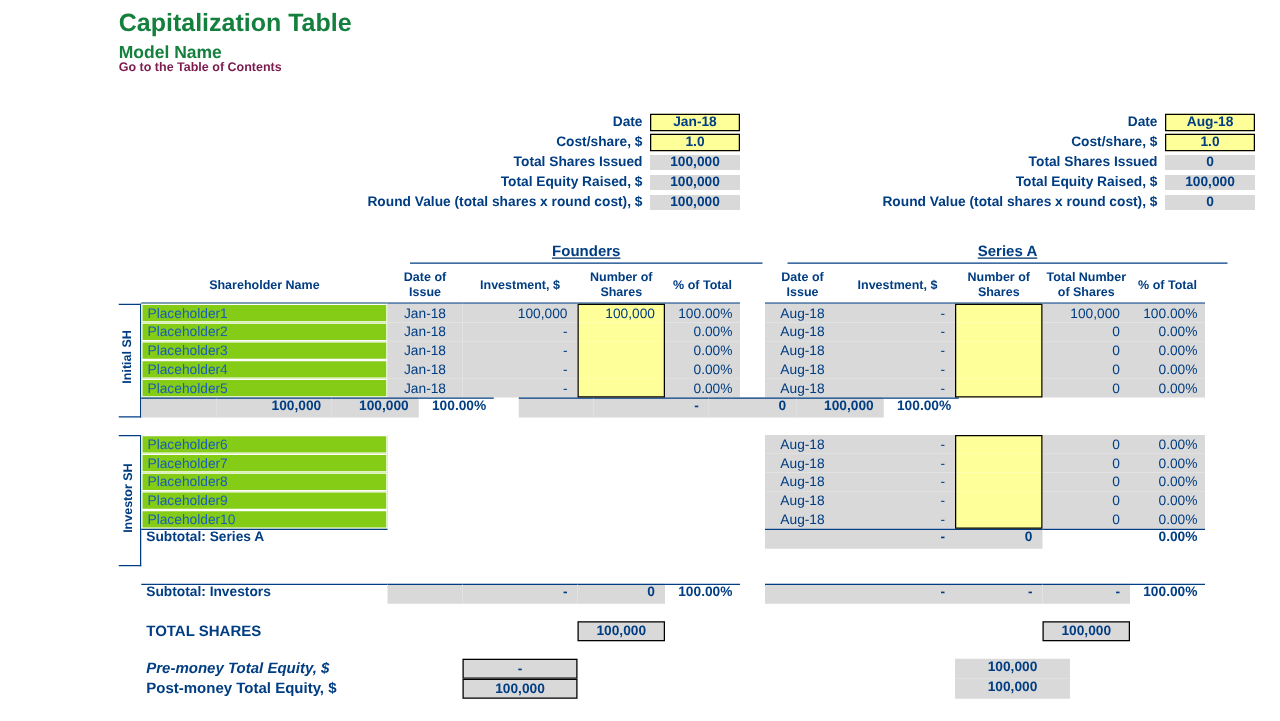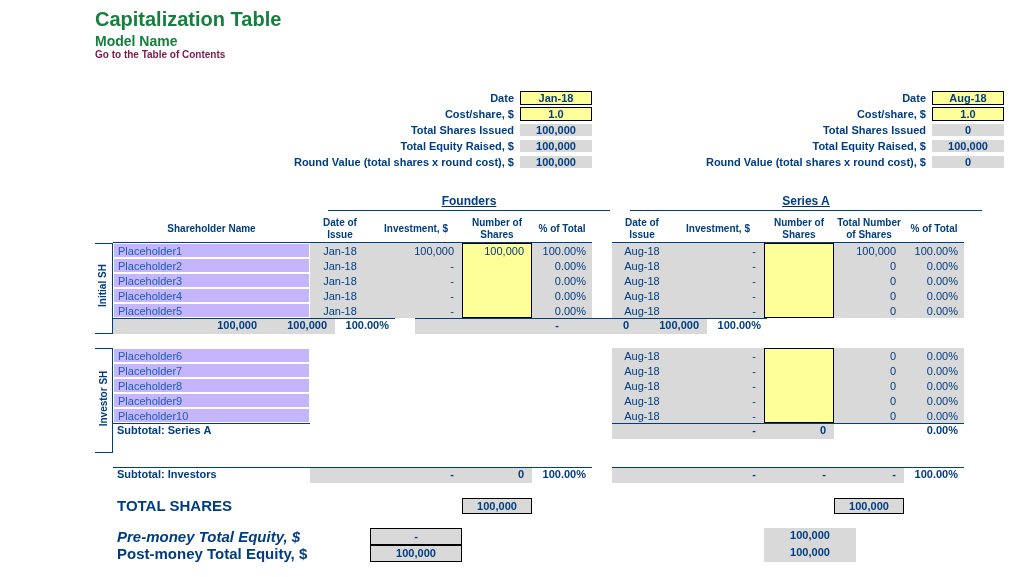--- a/index.html
+++ b/index.html
@@ -34,33 +34,33 @@
   .w-inv { width: 92px; }
   .w-sh { width: 70px; }
   .w-pct { width: 60px; }
   .w-tot { width: 70px; }
   .rot { position: absolute; transform: rotate(-90deg); transform-origin: center; font-weight: bold; color: #003d82; font-size: 10px; white-space: nowrap; left: -18px; width: 50px; text-align:center;}
   .group { position: relative; display: flex; }
   .group-label { width: 18px; border-right: 1.5px solid #003d82; border-top: 1.5px solid #003d82; border-bottom: 1.5px solid #003d82; position: relative; }
   .group-rows { flex: 1; }
   .row { display: flex; height: 15px; align-items: stretch; }
   .row > div { display: flex; align-items: center; }
-  .cell-name { width: 197px; background: #c4b5fd; color: #1a5fb4; font-weight: normal; padding-left: 4px; border: 0.5px solid #fff;}
+  .cell-name { width: 197px; background: #84cc16; color: #1a5fb4; font-weight: normal; padding-left: 4px; border: 0.5px solid #fff;}
   .cell-date { width: 60px; background: #d9d9d9; justify-content: center; color:#003d82;}
   .cell-inv { width: 92px; background: #d9d9d9; justify-content: flex-end; padding-right: 8px; color:#003d82;}
   .cell-sh { width: 70px; justify-content: flex-end; padding-right: 8px; color:#003d82;}
   .cell-pct { width: 60px; background: #d9d9d9; justify-content: flex-end; padding-right: 6px; color:#003d82;}
   .cell-tot { width: 70px; background: #d9d9d9; justify-content: flex-end; padding-right: 8px; color:#003d82;}
   .yellow-box { background: #ffff99; }
   .subtotal-row .cell-name-plain { width: 197px; font-weight: bold; color:#003d82; padding-left: 4px;}
   .subtotal-row > div { font-weight: bold; border-top: 1px solid #003d82;}
   .subtotal-row { height: 16px; display:flex;}
   .gray { background: #d9d9d9; }
   .spacer { height: 14px; }
-  .totals-label { width: 215px; font-weight: bold; color:#003d82; padding-left: 4px; font-size: 15px;}
+  .totals-label { width: 215px; font-weight: bold; color:#003d82; padding-left: 4px; font-size: 12px;}
   .box-val { border: 1.5px solid #000; background: #d9d9d9; text-align: center; font-weight: bold; padding: 1px 0; color:#003d82;}
   .black-border-col { position:absolute; border:1.5px solid #000; pointer-events:none; }
   .sh-title-cell { justify-content:center !important; }
 </style>
 </head>
 <body>
 
 <div class="page">
   <h1 class="title">Capitalization Table</h1>
   <div class="subtitle">Model Name</div>

